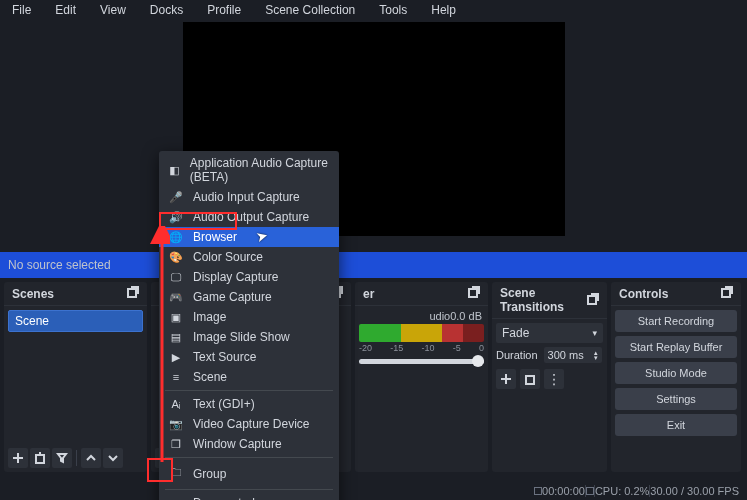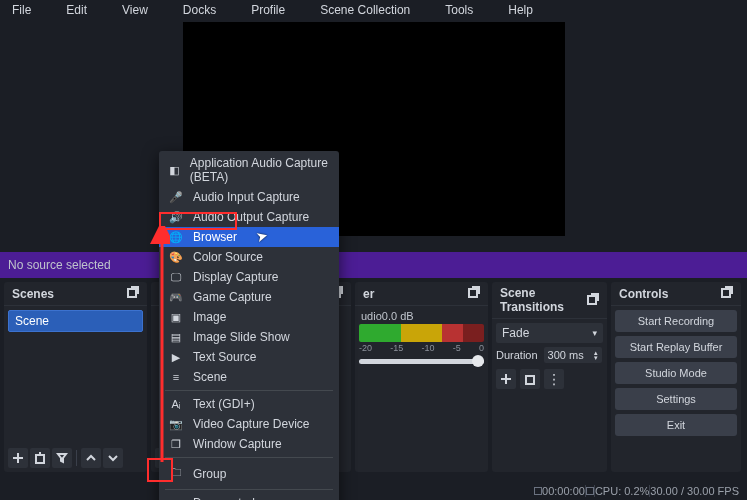--- a/index.html
+++ b/index.html
@@ -1,36 +1,36 @@
 <!DOCTYPE html>
 <html><head>
 <meta charset="utf-8">
 <style>
 * { margin: 0; padding: 0; box-sizing: border-box; font-family: "Segoe UI", Arial, sans-serif; }
 body { background: #1b1e25; color: #d2d6dd; font-size: 12px; overflow: hidden; width: 747px; height: 500px; position: relative; }
-.menubar { display: flex; height: 20px; background: #1b1e25; align-items: center; padding: 0 4px; gap: 19px; }
+.menubar { display: flex; height: 20px; background: #1b1e25; align-items: center; padding: 0 4px; gap: 8px; }
 .menubar-item { padding: 2px 8px; cursor: default; }
 .preview-area { display: flex; justify-content: center; background: #1b1e25; height: 232px; position: relative; }
 .preview-canvas { background: #000; width: 382px; height: 214px; margin-top: 2px; }
-.no-source-bar { background: #4c1d95; padding: 6px 8px; font-size: 12px; color: #bfc4cc; }
+.no-source-bar { background: #1d4ed8; padding: 6px 8px; font-size: 12px; color: #bfc4cc; }
 .panels { display: flex; gap: 4px; padding: 4px 4px 0 4px; height: 194px; }
 .panel { background: #22252c; border-radius: 3px; display: flex; flex-direction: column; flex-shrink: 0; }
 .panel-header { display: flex; justify-content: space-between; align-items: center; padding: 4px 8px; border-bottom: 1px solid #2d3139; font-weight: 700; font-size: 12px; }
 .panel-body { flex: 1; padding: 4px; overflow: hidden; position: relative; }
 .scenes-panel { width: 143px; }
 .sources-panel { width: 200px; }
 .mixer-panel { width: 133px; }
 .transitions-panel { width: 115px; }
 .controls-panel { width: 130px; }
 .scene-item { background: #2b5fb8; border: 1px solid #3c72cf; padding: 3px 6px; border-radius: 2px; color: #fff; }
 .toolbar { display: flex; gap: 2px; padding: 3px 4px 4px 4px; }
 .tool-btn { width: 20px; height: 20px; background: #2d3139; display: flex; align-items: center; justify-content: center; border-radius: 2px; cursor: pointer; }
 .divider-v { width: 1px; background: #3a3f4a; margin: 2px 2px; }
 .mixer-row { margin-bottom: 4px; }
-.mixer-label { display: flex; justify-content: flex-start; font-size: 11px; color: #bfc4cc; padding: 0 2px; }
+.mixer-label { display: flex; justify-content: flex-end; font-size: 11px; color: #bfc4cc; padding: 0 2px; }
 .meter { height: 18px; display: flex; margin-top: 2px; border-radius: 2px; overflow: hidden; }
 .meter-seg { height: 100%; }
 .slider-track { height: 5px; background: #3a3f4a; border-radius: 3px; margin-top: 6px; position: relative; }
 .slider-thumb { width: 12px; height: 12px; background: #e6e8ec; border-radius: 50%; position: absolute; top: -4px; right: 0; }
 .slider-fill { position: absolute; left: 0; top: 0; height: 100%; background: #d2d6dd; border-radius: 3px; }
 .trans-select { display: flex; justify-content: space-between; align-items: center; background: #2d3139; padding: 3px 6px; border-radius: 2px; margin-bottom: 4px; }
 .trans-duration { display: flex; align-items: center; gap: 6px; margin-bottom: 6px; font-size: 11px; }
 .duration-input { background: #2d3139; padding: 2px 4px; border-radius: 2px; display: flex; align-items: center; width: 58px; justify-content: space-between; }
 .steppers { display: flex; flex-direction: column; line-height: 5px; font-size: 7px; }
 .trans-tools { display: flex; gap: 4px; }

